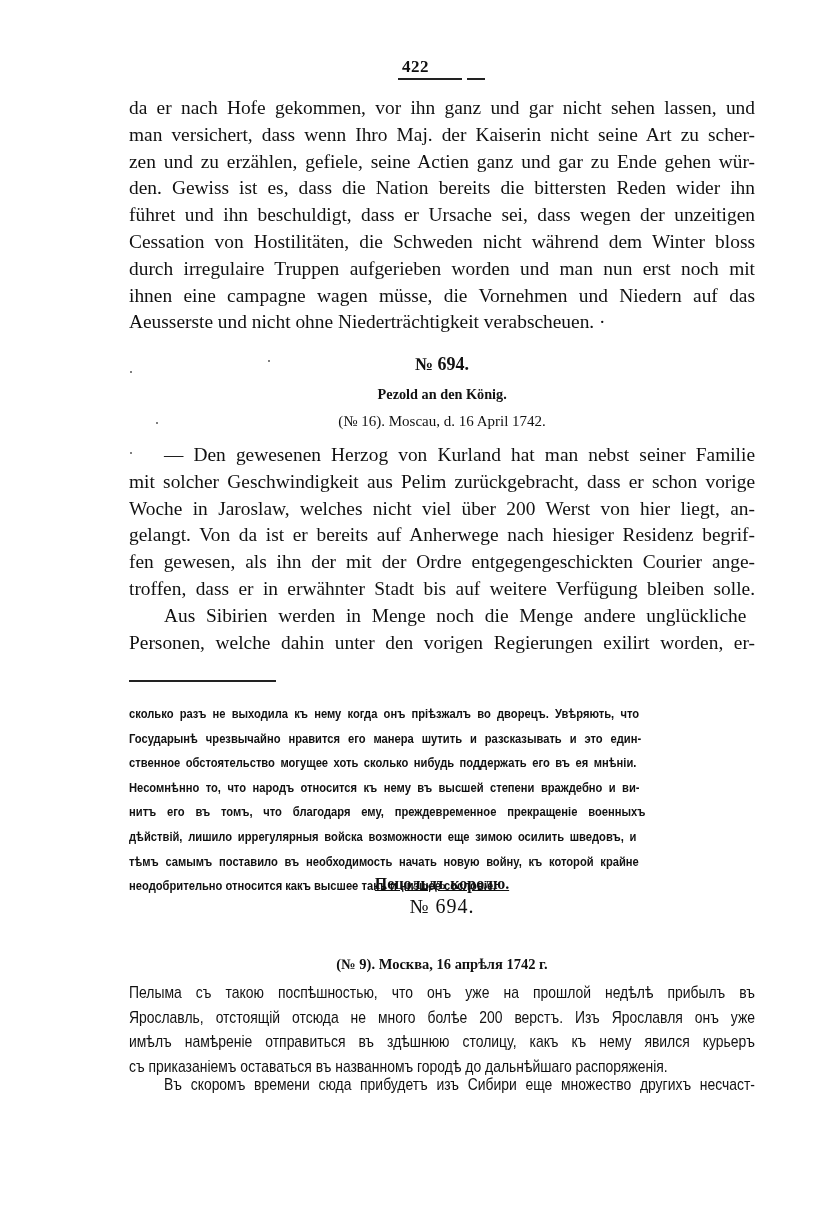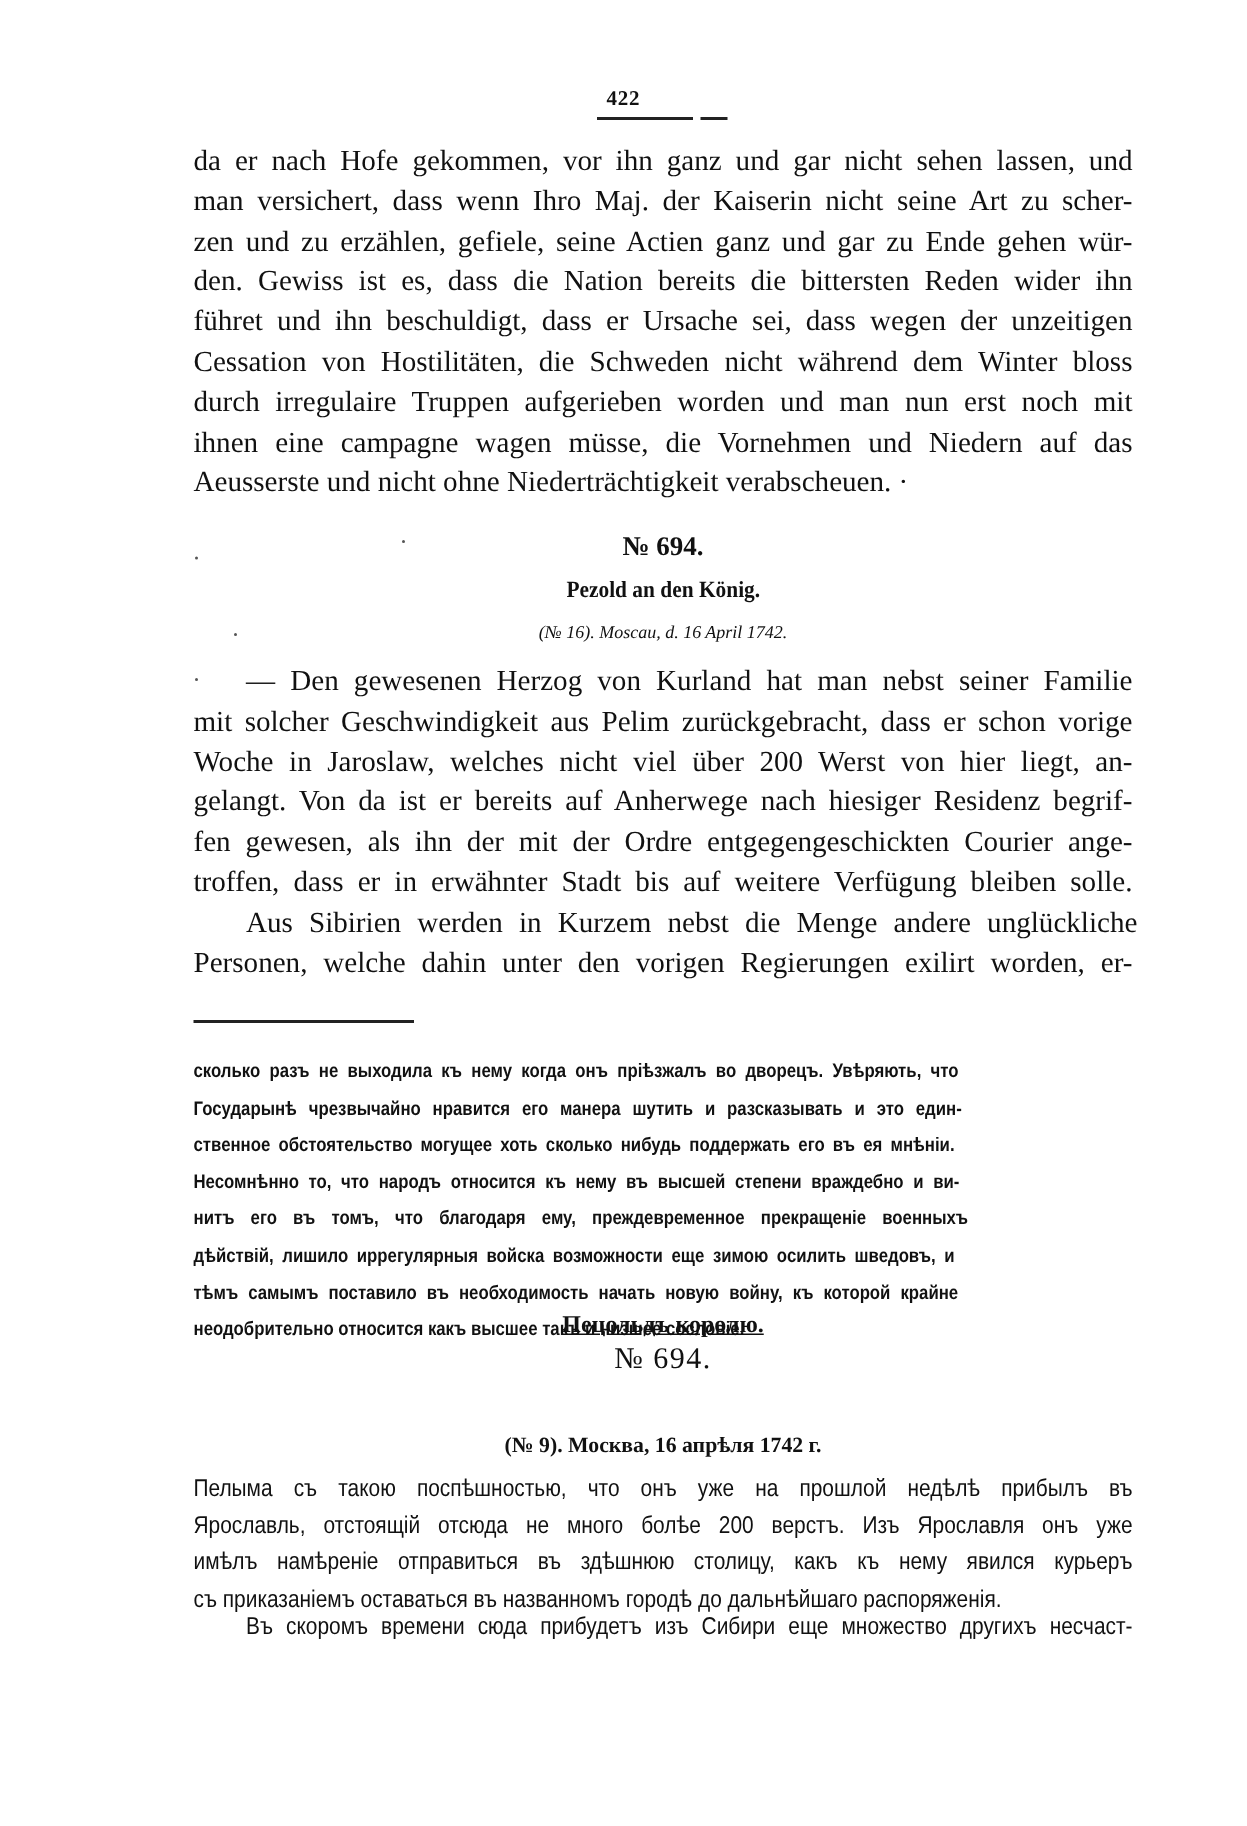--- a/index.html
+++ b/index.html
@@ -1,29 +1,29 @@
 <!DOCTYPE html>
 <html><head>
   <meta charset="utf-8">
   <style>
     html, body { margin: 0; padding: 0; background: #ffffff; }
     body { width: 831px; height: 1217px; position: relative; overflow: hidden; color: #111; font-family: "Liberation Serif", "DejaVu Serif", serif; }
     .page { position: absolute; left: 0; top: 0; width: 831px; height: 1217px; }
     .header { position: absolute; left: 0; top: 57px; width: 831px; text-align: center; }
-    .page-number { font-weight: bold; font-size: 14px; letter-spacing: 0.5px; display: inline-block; }
+    .page-number { font-weight: bold; font-size: 17px; letter-spacing: 0.5px; display: inline-block; }
     .header-rule { position: absolute; top: 78px; height: 1.5px; background: #222; }
     .block { position: absolute; left: 129px; width: 626px; }
     .de-text { font-size: 19.4px; line-height: 26.8px; text-align: justify; text-align-last: justify; }
     .line { display: block; white-space: nowrap; text-align: justify; text-align-last: justify; }
     .line.last { text-align-last: left; }
     .indent { padding-left: 35px; }
     .center { text-align: center; text-align-last: center !important; }
     .doc-no-de { font-weight: bold; font-size: 18px; }
     .doc-title-de { font-weight: bold; font-size: 15.5px; transform: scaleX(0.92); display: inline-block; }
-    .doc-sub-de { font-size: 12px; font-style: italic; }
+    .doc-sub-de { font-size: 15px; }
     .ru-text { font-size: 13px; line-height: 24.6px; font-weight: bold; transform-origin: left top; }
     .ru-text .line { font-family: "Liberation Sans Narrow", "Liberation Sans", sans-serif; }
     .footnote-rule { position: absolute; left: 129px; top: 680px; width: 147px; height: 2px; background: #222; }
     .doc-no-ru { font-size: 20px; letter-spacing: 1px; }
     .doc-title-ru { font-weight: bold; font-size: 16px; }
     .doc-sub-ru { font-size: 14.5px; font-weight: bold; }
     .ru-body { font-size: 16.2px; line-height: 24.6px; }
     .ru-body .line { font-family: "Liberation Sans", sans-serif; }
     .cond { display: inline-block; transform: scaleX(0.82); transform-origin: left center; width: 122%; }
     .specks span { position: absolute; width: 2px; height: 2px; background: #555; border-radius: 1px; }
@@ -63,21 +63,21 @@
 
   <div class="block de-text" style="top:442px;">
     <span class="line indent"><span style="display: inline-block; white-space: nowrap; word-spacing: 5.25156px;">— Den gewesenen Herzog von Kurland hat man nebst seiner Familie</span></span>
     <span class="line"><span style="display: inline-block; white-space: nowrap; word-spacing: 3.38194px;">mit solcher Geschwindigkeit aus Pelim zurückgebracht, dass er schon vorige</span></span>
     <span class="line"><span style="display: inline-block; white-space: nowrap; word-spacing: 5.53385px;">Woche in Jaroslaw, welches nicht viel über 200 Werst von hier liegt, an-</span></span>
     <span class="line"><span style="display: inline-block; white-space: nowrap; word-spacing: 3.81392px;">gelangt. Von da ist er bereits auf Anherwege nach hiesiger Residenz begrif-</span></span>
     <span class="line"><span style="display: inline-block; white-space: nowrap; word-spacing: 5.04219px;">fen gewesen, als ihn der mit der Ordre entgegengeschickten Courier ange-</span></span>
     <span class="line"><span style="display: inline-block; white-space: nowrap; word-spacing: 4.54688px;">troffen, dass er in erwähnter Stadt bis auf weitere Verfügung bleiben solle.</span></span>
   </div>
   <div class="block de-text" style="top:603px;">
-    <span class="line indent"><span style="display: inline-block; white-space: nowrap; word-spacing: 5.89757px;">Aus Sibirien werden in Kurzem nebst die Menge andere unglückliche</span></span>
+    <span class="line indent"><span style="display: inline-block; white-space: nowrap; word-spacing: 5.89757px;">Aus Sibirien werden in Menge noch die Menge andere unglückliche</span></span>
     <span class="line"><span style="display: inline-block; white-space: nowrap; word-spacing: 5.76215px;">Personen, welche dahin unter den vorigen Regierungen exilirt worden, er-</span></span>
   </div>
 
   <div class="footnote-rule"></div>
 
   <div class="block ru-text" style="top:702px;">
     <span class="line"><span class="cond" style="width: auto; transform: scaleX(0.86); white-space: nowrap; transform-origin: left center; word-spacing: 3.60813px;">сколько разъ не выходила къ нему когда онъ пріѣзжалъ во дворецъ. Увѣряють, что</span></span>
     <span class="line"><span class="cond" style="width: auto; transform: scaleX(0.86); white-space: nowrap; transform-origin: left center; word-spacing: 5.58132px;">Государынѣ чрезвычайно нравится его манера шутить и разсказывать и это един-</span></span>
     <span class="line"><span class="cond" style="width: auto; transform: scaleX(0.86); white-space: nowrap; transform-origin: left center; word-spacing: 2.7532px;">ственное обстоятельство могущее хоть сколько нибудь поддержать его въ ея мнѣніи.</span></span>
     <span class="line"><span class="cond" style="width: auto; transform: scaleX(0.86); white-space: nowrap; transform-origin: left center; word-spacing: 3.86464px;">Несомнѣнно то, что народъ относится къ нему въ высшей степени враждебно и ви-</span></span>

